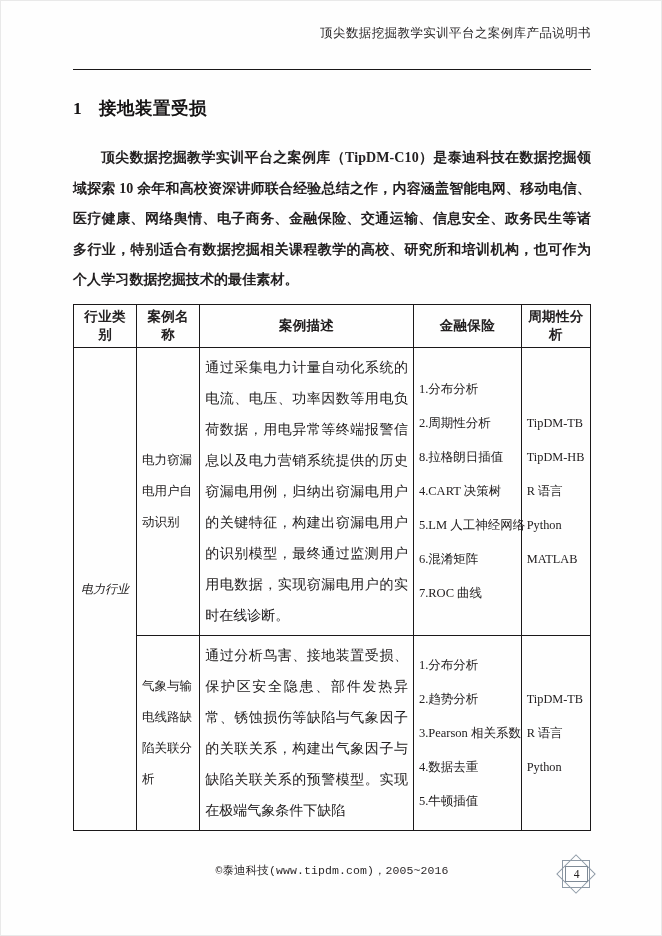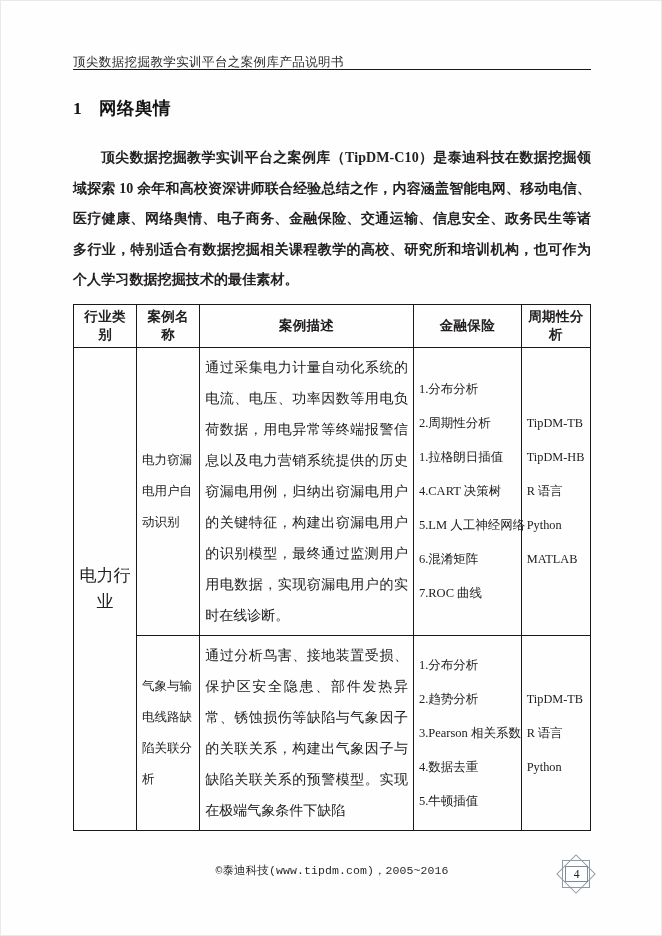--- a/index.html
+++ b/index.html
@@ -23,23 +23,23 @@
     height: 936px;
     box-sizing: border-box;
     background: #fefefe;
     border: 1px solid #e9e9e9;
   }
 
   
   .doc-header {
     position: absolute;
     left: 72px;
-    top: 53px;
-    width: 518px;
-    text-align: left;
+    top: 24px;
+    width: 518px;
+    text-align: right;
   }
   .doc-header .header-title {
     font-size: 12.5px;
     line-height: 1.4;
     letter-spacing: 0.4px;
     color: #2a2728;
     white-space: nowrap;
   }
   .header-rule {
     position: absolute;
@@ -111,24 +111,25 @@
 
   
   col.c-industry  { width: 62px; }
   col.c-casename  { width: 62px; }
   col.c-desc      { width: 210px; }
   col.c-knowledge { width: 106px; }
   col.c-platform  { width: 68px; }
 
   td.cell-industry {
     text-align: center;
-    font-size: 17px;
+    font-size: 12px;
     vertical-align: bottom;
     padding-bottom: 26px;
     line-height: 26px;
+    font-style: italic;
   }
   td.cell-casename {
     text-align: left;
     font-size: 12.5px;
     line-height: 31px;
     vertical-align: middle;
     padding-left: 7px;
   }
   td.cell-desc {
     font-size: 14px;
@@ -221,21 +222,21 @@
 <div class="page">
 
   <div class="doc-header">
     <div class="header-title">顶尖数据挖掘教学实训平台之案例库产品说明书</div>
   </div>
   <div class="header-rule"></div>
 
   <div class="content">
 
     <h1 class="section-heading">
-      <span class="sec-num">1</span><span>网络舆情</span>
+      <span class="sec-num">1</span><span>接地装置受损</span>
     </h1>
 
     <p class="body-para">顶尖数据挖掘教学实训平台之案例库（TipDM-C10）是泰迪科技在数据挖掘领域探索 10 余年和高校资深讲师联合经验总结之作，内容涵盖智能电网、移动电信、医疗健康、网络舆情、电子商务、金融保险、交通运输、信息安全、政务民生等诸多行业，特别适合有数据挖掘相关课程教学的高校、研究所和培训机构，也可作为个人学习数据挖掘技术的最佳素材。</p>
 
 
     <table class="case-table">
       <colgroup>
         <col class="c-industry">
         <col class="c-casename">
         <col class="c-desc">
@@ -252,21 +253,21 @@
         </tr>
       </thead>
       <tbody>
         <tr>
           <td class="cell-industry" rowspan="2">电力行业</td>
           <td class="cell-casename">电力窃漏电用户自动识别</td>
           <td class="cell-desc">通过采集电力计量自动化系统的电流、电压、功率因数等用电负荷数据，用电异常等终端报警信息以及电力营销系统提供的历史窃漏电用例，归纳出窃漏电用户的关键特征，构建出窃漏电用户的识别模型，最终通过监测用户用电数据，实现窃漏电用户的实时在线诊断。</td>
           <td class="cell-knowledge">
               <span class="kn-line">1.分布分析</span>
               <span class="kn-line">2.周期性分析</span>
-              <span class="kn-line">1.拉格朗日插值</span>
+              <span class="kn-line">8.拉格朗日插值</span>
               <span class="kn-line">4.CART 决策树</span>
               <span class="kn-line">5.LM 人工神经网络</span>
               <span class="kn-line">6.混淆矩阵</span>
               <span class="kn-line">7.ROC 曲线</span>
             </td>
           <td class="cell-platform">
               <span class="pf-line">TipDM-TB</span>
               <span class="pf-line">TipDM-HB</span>
               <span class="pf-line">R 语言</span>
               <span class="pf-line">Python</span>

